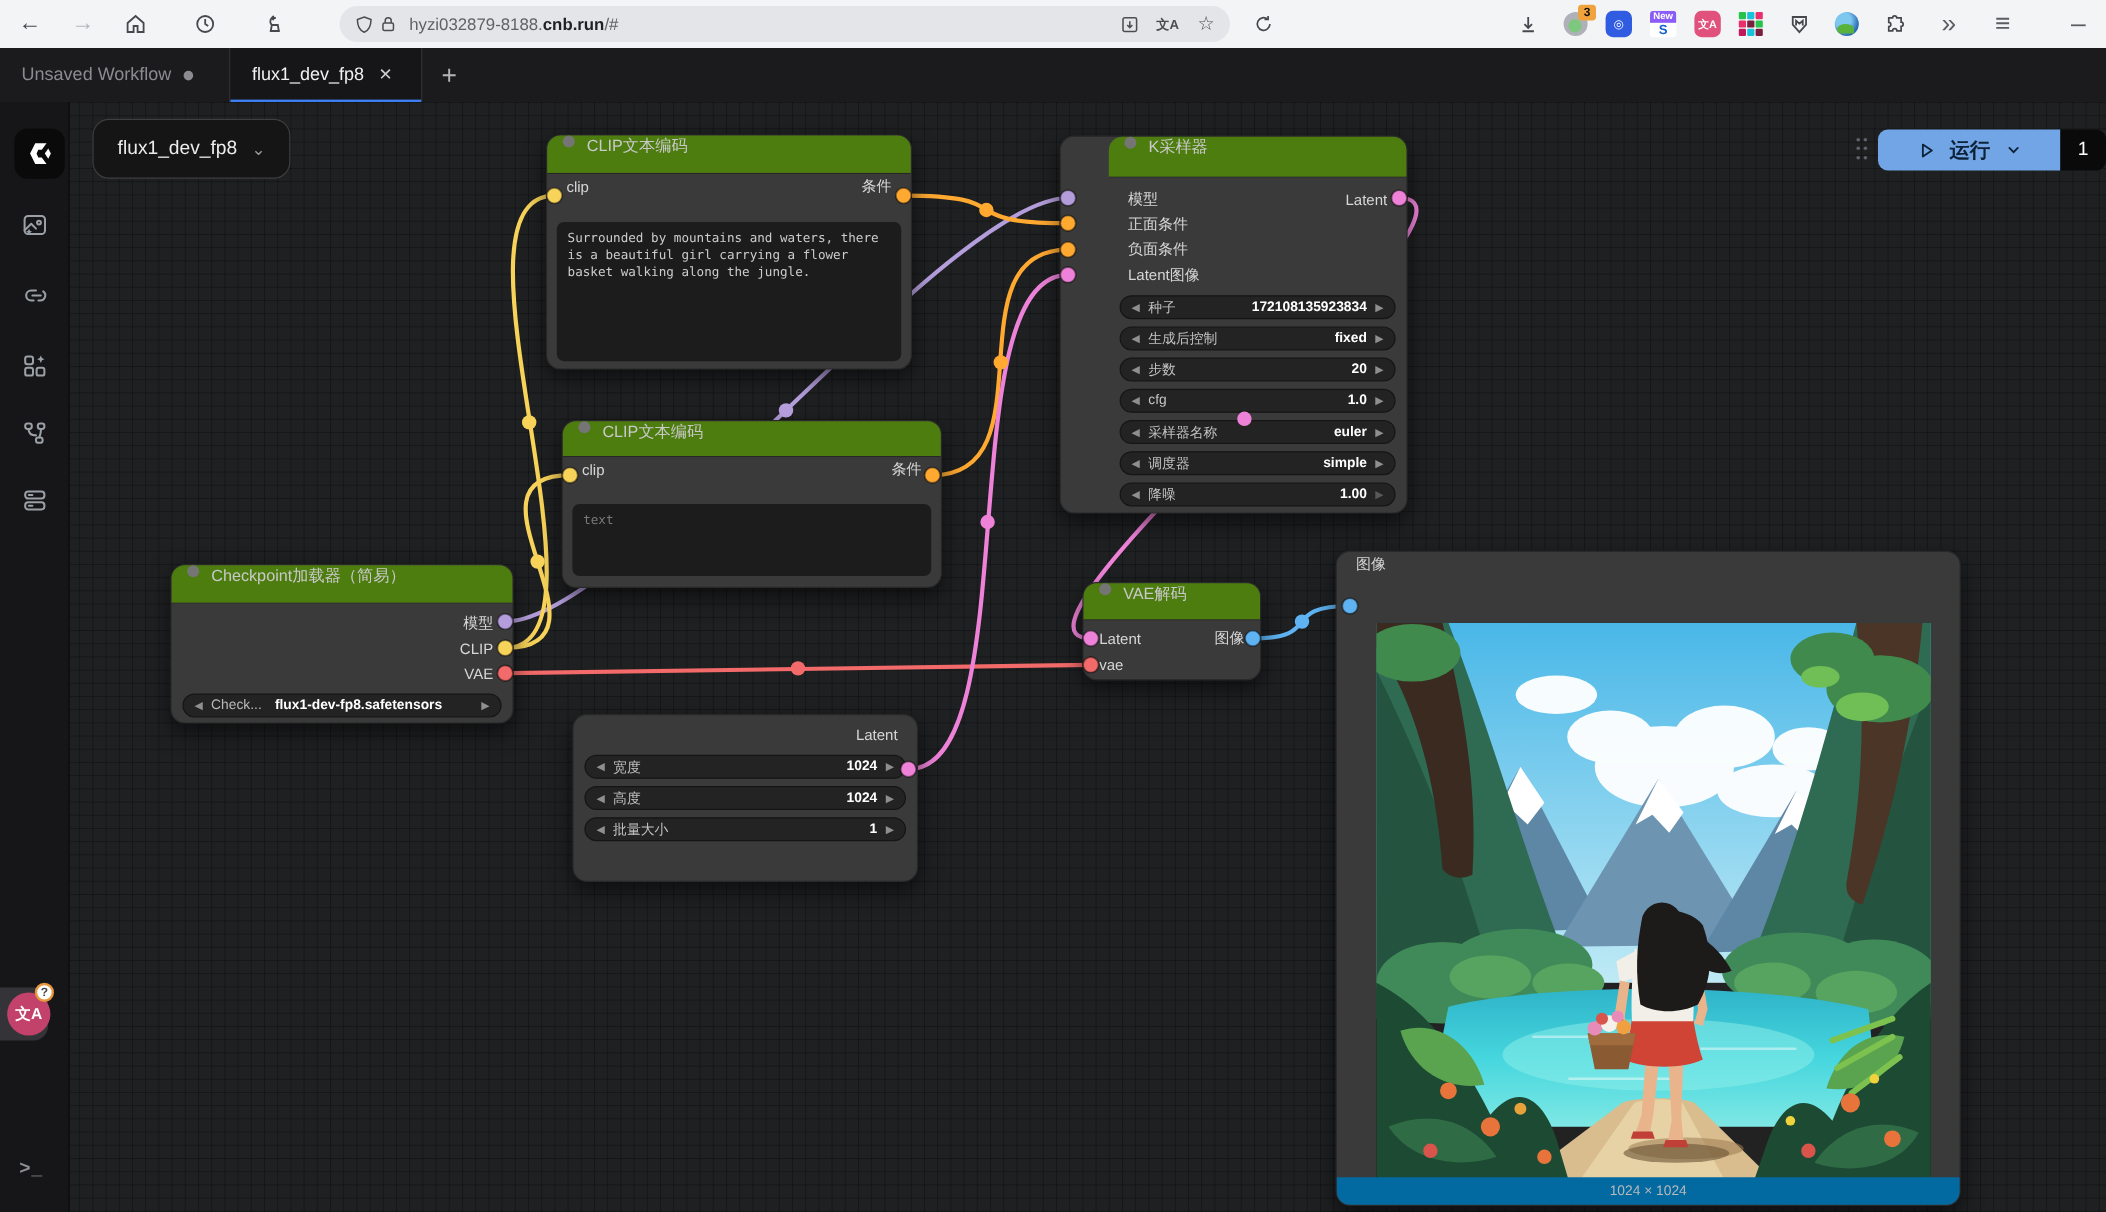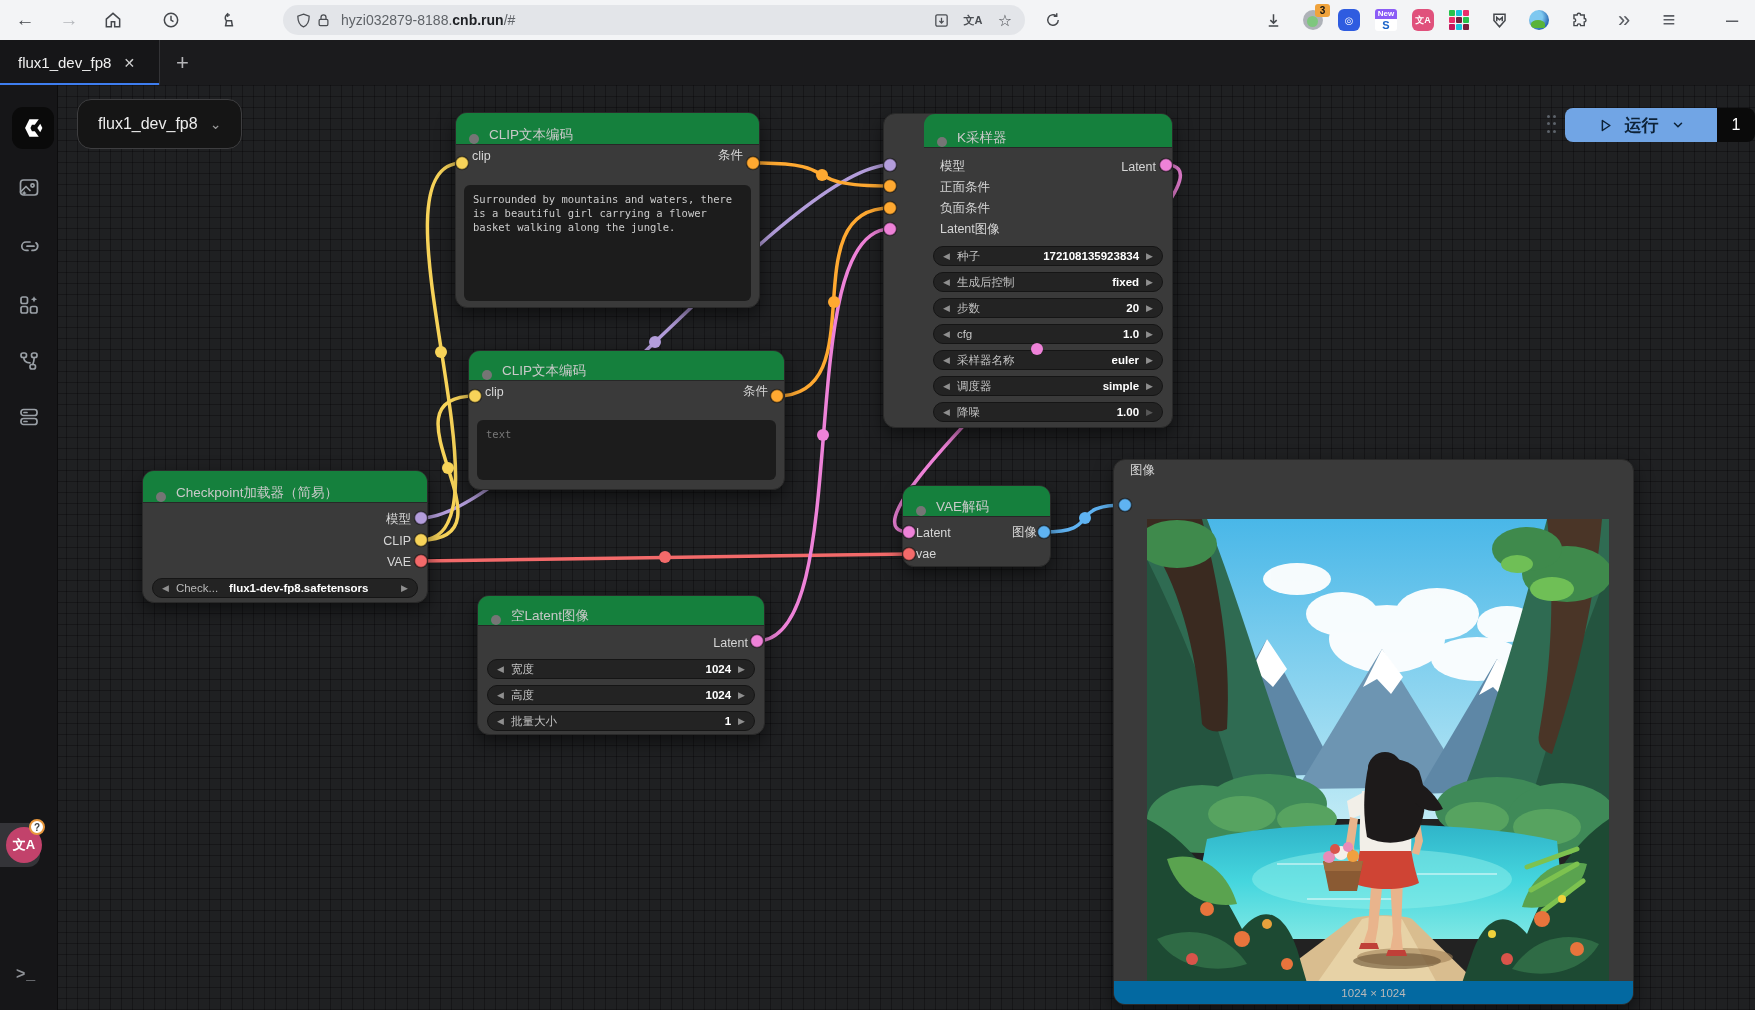--- a/index.html
+++ b/index.html
@@ -69,21 +69,21 @@
   .drag-dots i { width:3px; height:3px; background:#5d636b; border-radius:50%; margin:auto; }
   .run-group { left:1565px; width:212px; background:transparent; }
   .run-btn { height:34px; width:152px; background:#71a5e5; border-radius:8px 0 0 8px; display:flex; align-items:center; justify-content:center; gap:12px; color:#0d2237; }
   .run-btn .txt { font-size:17px; font-weight:bold; }
   .queue-count { height:34px; width:38px; background:#0a0a0a; border-radius:0 8px 8px 0; color:#fff; font-size:16px; display:flex; align-items:center; justify-content:center; }
 
   
   .wires { position:absolute; top:0; left:0; width:1755px; height:1010px; z-index:5; pointer-events:none; }
   .ports { position:absolute; top:0; left:0; width:1755px; height:1010px; z-index:20; pointer-events:none; }
   .node { position:absolute; background:#3a3a3a; border:1px solid #292929; border-radius:12px; box-shadow:0 7px 18px rgba(0,0,0,.55); z-index:10; font-size:12px; color:#cccccc; }
-  .nhd { height:32px; background:#15803d; border-bottom:1px solid #272727; border-radius:11px 11px 0 0; display:flex; align-items:flex-end; gap:10px; padding:0 13px; color:#c9c9c9; font-size:13.5px; }
+  .nhd { height:32px; background:#4d7c0f; border-bottom:1px solid #272727; border-radius:11px 11px 0 0; display:flex; align-items:flex-start; gap:10px; padding:0 13px; color:#c9c9c9; font-size:13.5px; }
   .cdot { width:10px; height:10px; border-radius:50%; background:#757575; flex:0 0 auto; }
   .prow { display:flex; align-items:center; justify-content:space-between; height:21px; padding:0 16px; font-size:12.5px; color:#d6d6d6; }
   .prow.rt { justify-content:flex-end; }
   .widget { height:20px; background:#232323; border:1px solid #151515; border-radius:10px; margin:6px 9px 0 9px; display:flex; align-items:center; padding:0 9px; font-size:11.5px; color:#c3c3c3; gap:7px; }
   .widget .val { margin-left:auto; color:#efefef; }
   .widget .val.b { font-weight:bold; color:#fff; }
   .widget .arr { color:#8f8f8f; font-size:9px; line-height:1; }
   .widget .arr.dim { color:#585858; }
   .txtbox { position:absolute; left:8px; right:8px; background:#1c1c1c; border-radius:6px; padding:7px 9px; font-family:"DejaVu Sans Mono","Liberation Mono",monospace; font-size:10.5px; line-height:1.35; color:#cccccc; }
   .txtbox.ph { color:#787878; }
@@ -185,20 +185,24 @@
             <path d="M9 5 a2.2 2.2 0 0 1 4.4 0 H18 V9.5 a2.2 2.2 0 0 1 0 4.4 V18.5 H13.5 a2.2 2.2 0 0 0 -4.4 0 H5 V14 a2.2 2.2 0 0 0 0 -4.4 V5 Z"></path>
           </svg>
       </span>
       <span class="bicon" style="font-size:22px;color:#5a5d63;">»</span>
       <span class="bicon" style="font-size:22px;color:#5a5d63;">≡</span>
       <span class="bicon" style="font-size:22px;color:#5a5d63;margin-left:18px;">–</span>
     </div>
   </div>
 
   <div class="tabbar">
+    <div class="wtab inactive">
+      <span>Unsaved Workflow</span>
+      <span class="unsaved-dot"></span>
+    </div>
     <div class="wtab active">
       <span>flux1_dev_fp8</span>
       <span class="tab-close">✕</span>
     </div>
     <div class="tab-plus">+</div>
   </div>
 
   <div class="canvas"></div>
 
   <svg class="wires">
@@ -319,24 +323,20 @@
       <div class="widget">
           <span class="arr">◀</span>
           <span style="color:#b9b9b9">Check...</span>
           <span class="val b" style="margin-left:4px;">flux1-dev-fp8.safetensors</span>
           <span class="arr" style="margin-left:auto;">▶</span>
         </div>
     </div>
   </div>
 
   <div class="node" style="left:477px;top:595px;width:288px;height:140px;">
-    <div class="nhd" style="height:30px;">
-        <span class="cdot"></span>
-        <span>空Latent图像</span>
-      </div>
     <div style="padding-top:6px;">
       <div class="prow rt">
           <span>Latent</span>
         </div>
       <div class="widget">
           <span class="arr">◀</span>
           <span>宽度</span>
           <span class="val b">1024</span>
           <span class="arr">▶</span>
         </div>

